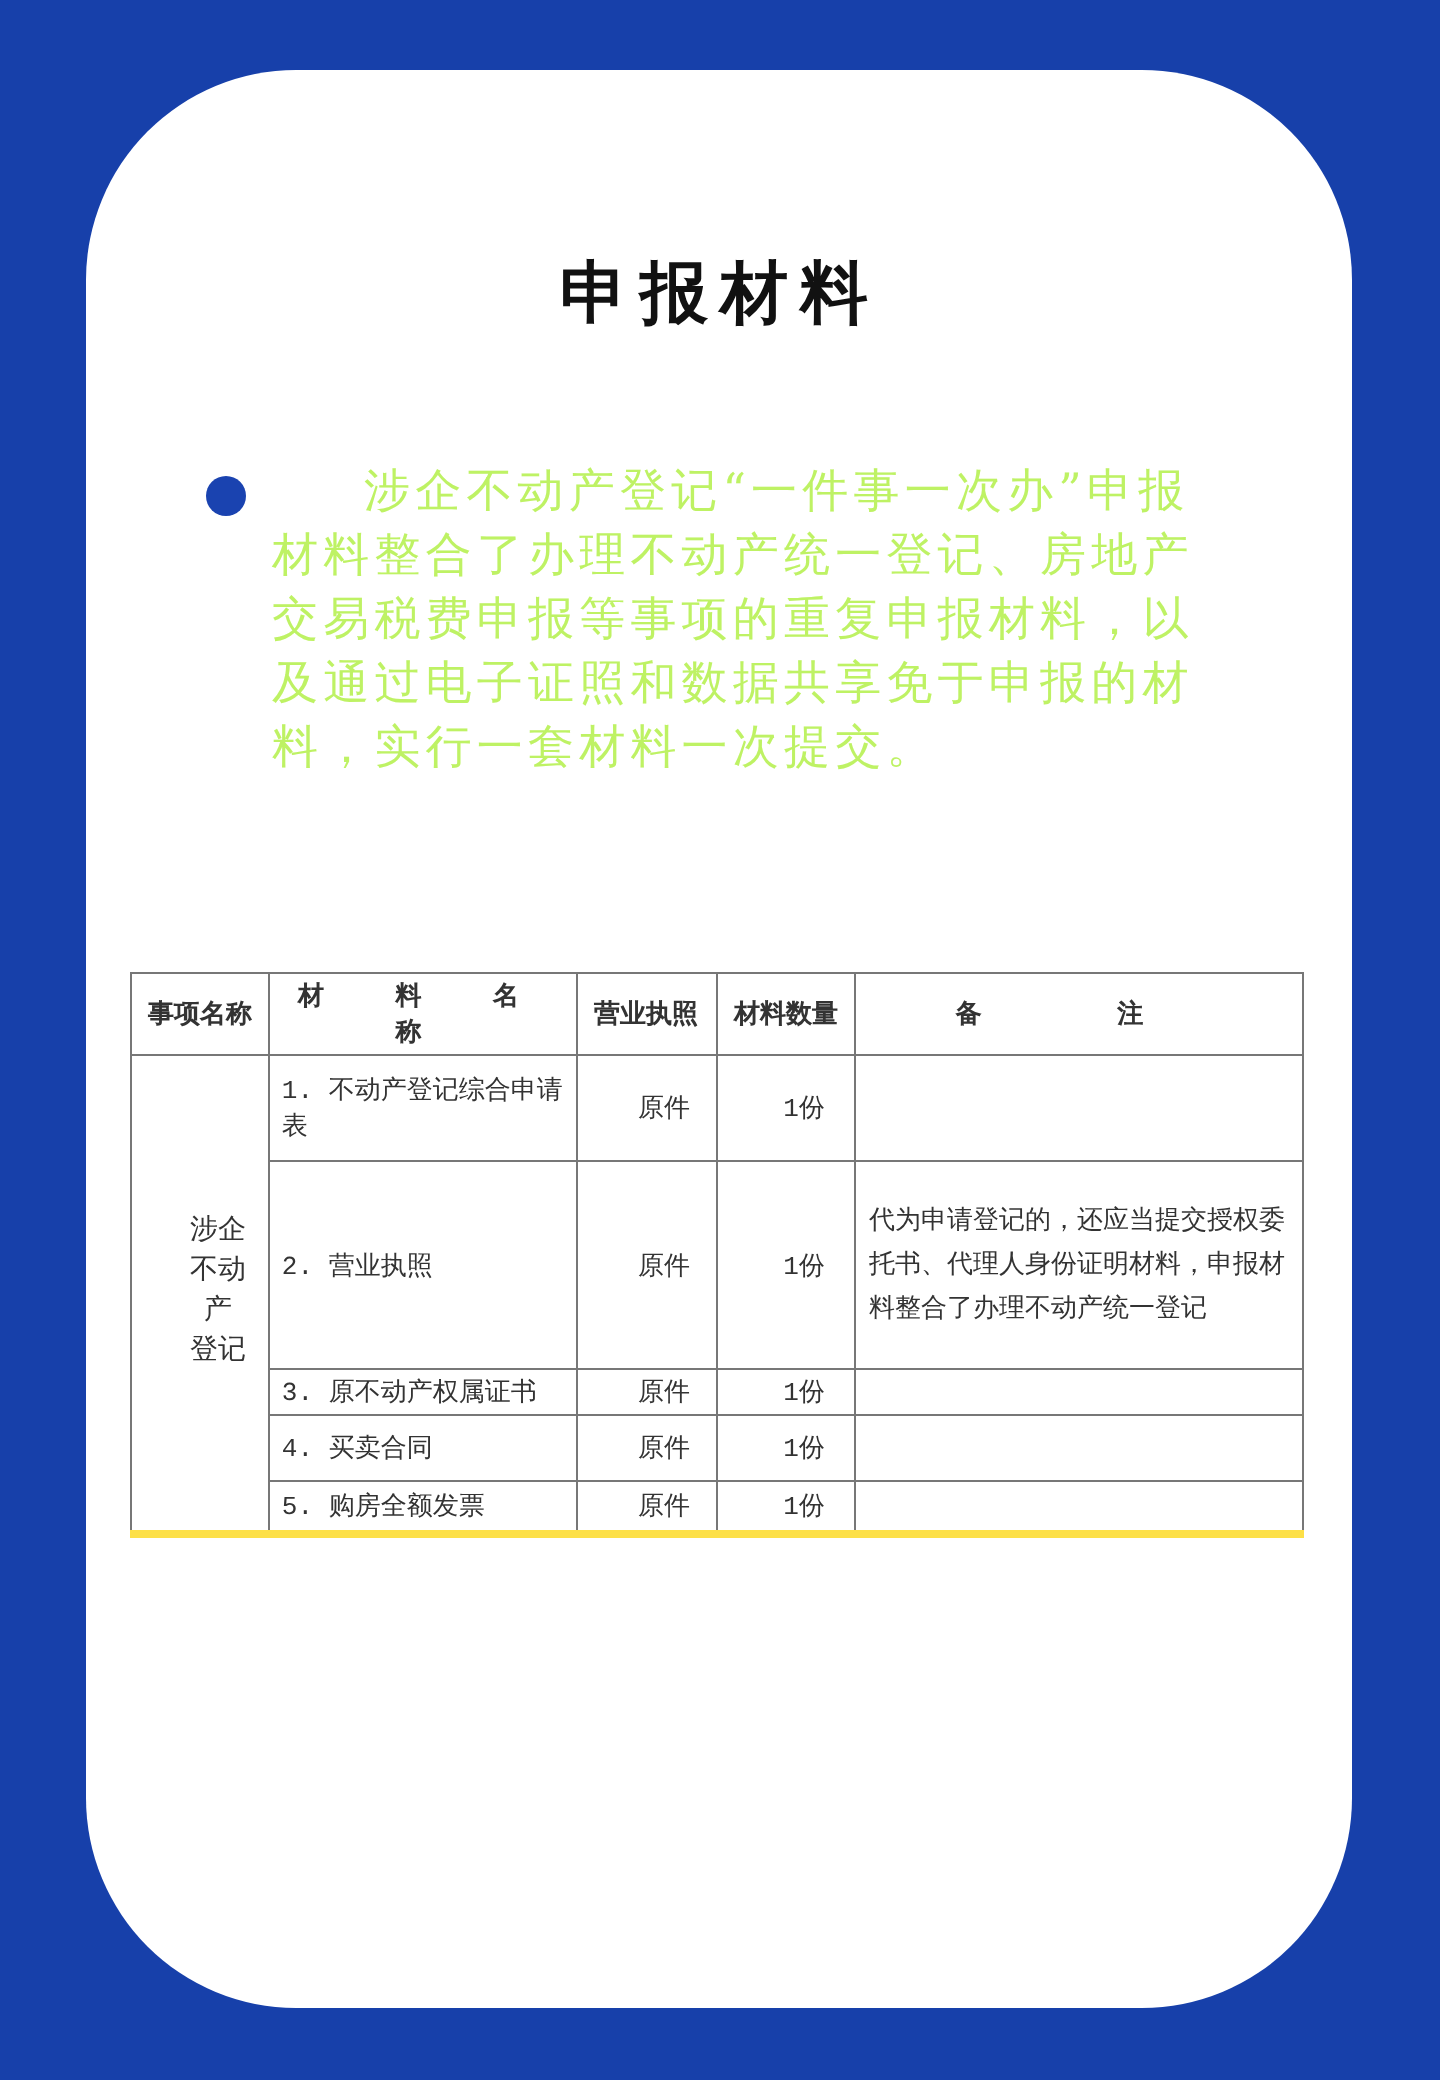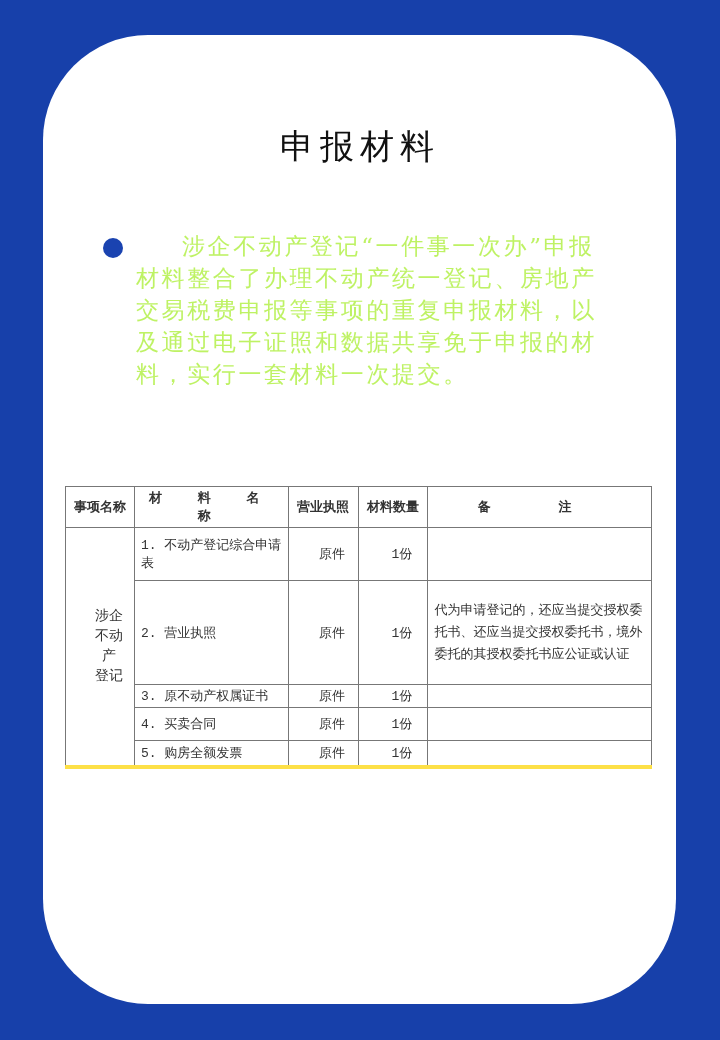--- a/index.html
+++ b/index.html
@@ -6,21 +6,21 @@
   body {
     width:720px; height:1040px; background:#1740aa; position:relative; overflow:hidden;
     font-family:"DejaVu Serif","Liberation Serif",serif;
   }
   .card {
     position:absolute; left:43px; top:35px; width:633px; height:969px;
     background:#ffffff; border-radius:105px;
   }
   .title {
     position:absolute; left:0; top:124px; width:720px; text-align:center;
-    font-family:"DejaVu Serif","Liberation Serif",serif; font-weight:normal;
+    font-family:"DejaVu Serif","Liberation Serif",serif; font-weight:bold;
     font-size:34px; letter-spacing:6px; color:#111;
   }
   .bullet {
     position:absolute; left:103px; top:238px; width:20px; height:20px; border-radius:50%;
     background:#1a43b0;
   }
   .para {
     position:absolute; left:136px; top:230px; width:480px;
     font-family:"DejaVu Serif","Liberation Serif",serif; font-size:23px; line-height:32px;
     letter-spacing:2.6px; color:#bef264; text-indent:46px;
@@ -73,21 +73,21 @@
     </td>
     <td class="l">1. 不动产登记综合申请表</td>
     <td class="c">原件</td>
     <td class="c">1份</td>
     <td class="l"></td>
   </tr>
   <tr style="height:104px">
     <td class="l">2. 营业执照</td>
     <td class="c">原件</td>
     <td class="c">1份</td>
-    <td class="l" style="line-height:22px;">代为申请登记的，还应当提交授权委托书、还应当提交授权委托书，境外委托的其授权委托书应公证或认证</td>
+    <td class="l" style="line-height:22px;">代为申请登记的，还应当提交授权委托书、代理人身份证明材料，申报材料整合了办理不动产统一登记</td>
   </tr>
   <tr style="height:21px">
     <td class="l">3. 原不动产权属证书</td>
     <td class="c">原件</td>
     <td class="c">1份</td>
     <td class="l"></td>
   </tr>
   <tr style="height:33px">
     <td class="l">4. 买卖合同</td>
     <td class="c">原件</td>

